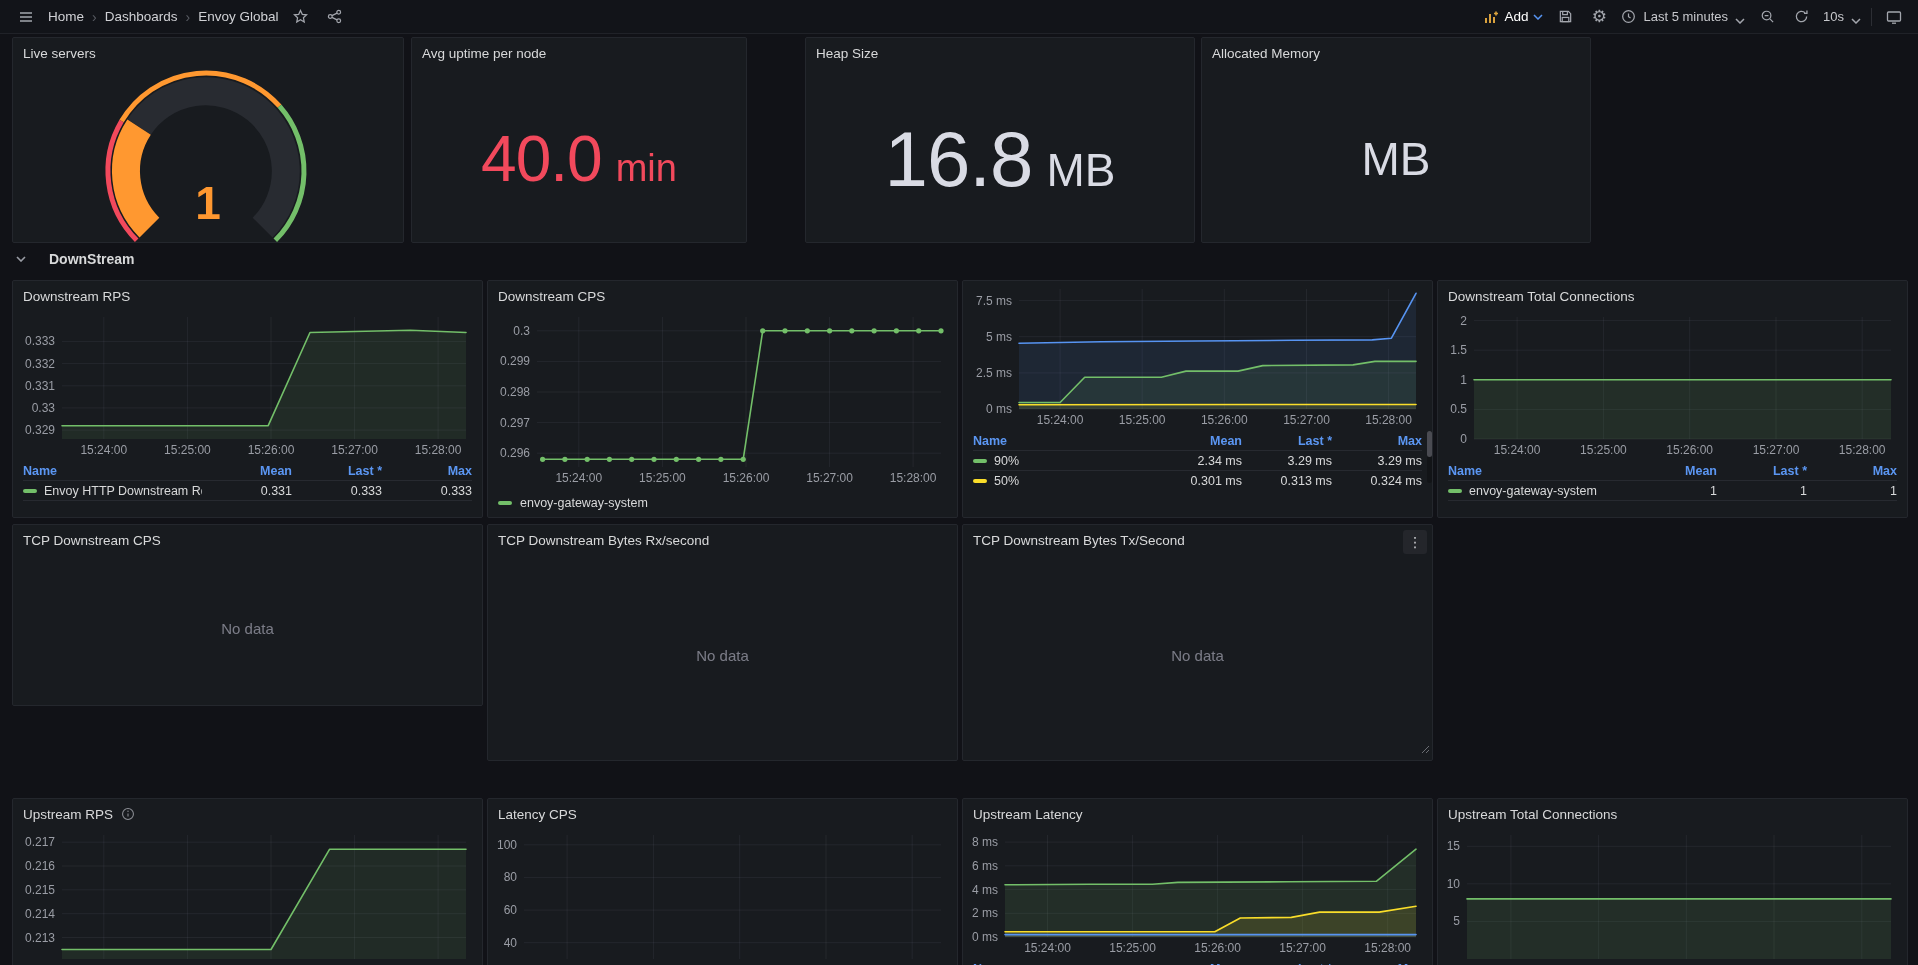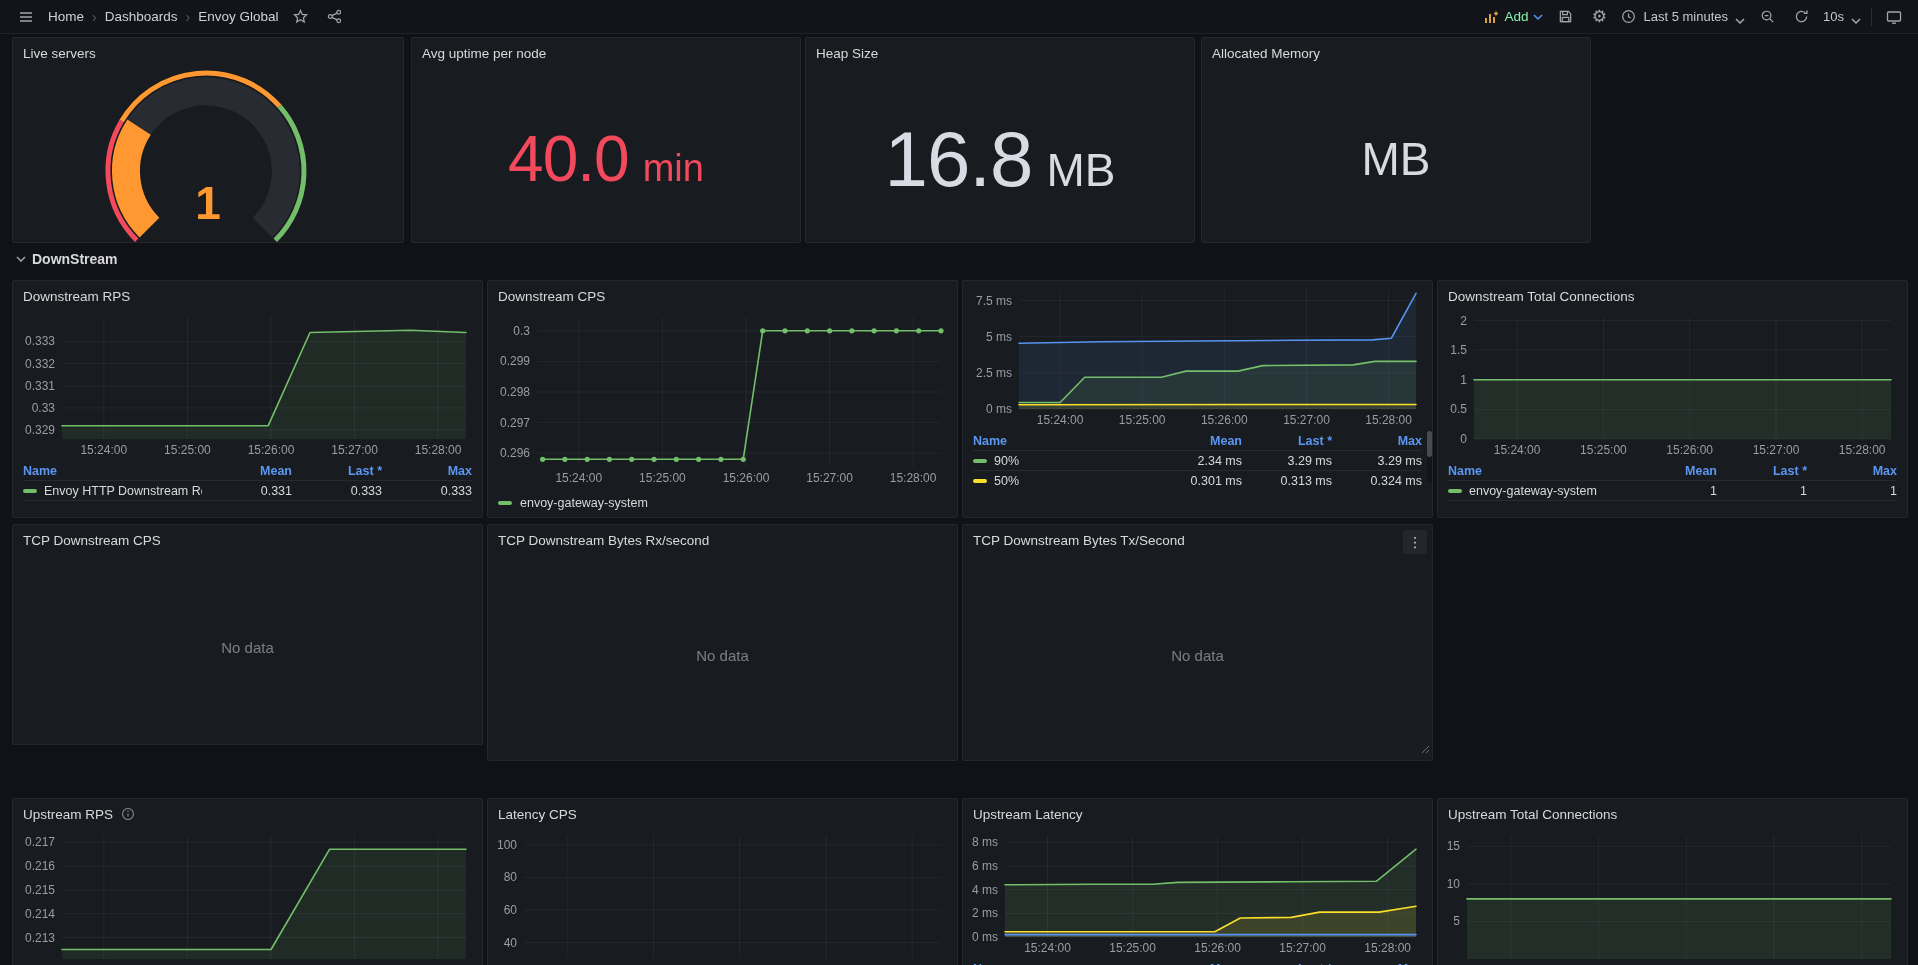--- a/index.html
+++ b/index.html
@@ -11,27 +11,27 @@
   .nav{position:absolute;top:0;left:0;width:100%;height:34px;box-sizing:border-box;
        display:flex;align-items:center;justify-content:space-between;padding:0 14px;
        background:#121419;border-bottom:1px solid #202228;z-index:5;}
   .nav-left,.nav-right{display:flex;align-items:center;gap:10px;}
   .icon-btn{display:flex;align-items:center;justify-content:center;width:24px;height:24px;color:#a3a6ad;}
   .icon-btn svg{display:block;}
   .breadcrumb{display:flex;align-items:center;font-size:13.5px;}
   .breadcrumb a{color:#d0d1d5;text-decoration:none;font-weight:500;}
   .breadcrumb .sep{color:#585b62;padding:0 8px;font-size:14px;}
   .crumb-current{color:#d0d1d5;font-weight:500;}
-  .add-btn{display:flex;align-items:center;gap:5px;color:#86efac;font-size:13.5px;font-weight:500;}
+  .add-btn{display:flex;align-items:center;gap:5px;color:#ffffff;font-size:13.5px;font-weight:500;}
   .time-btn{display:flex;align-items:flex-end;gap:7px;color:#c7c8cc;font-size:13px;font-weight:500;}
   .vdiv{width:1px;height:18px;background:#2c2e34;}
   .gear-glyph{font-size:17px;line-height:1;color:#a3a6ad;}
 
   
-  .section{position:absolute;display:flex;align-items:center;gap:6px;font-size:14px;
+  .section{position:absolute;display:flex;align-items:center;gap:23px;font-size:14px;
            font-weight:700;color:#d8d9da;cursor:pointer;}
   .section svg{color:#9a9da5;}
 
   
   .panel{position:absolute;background:#181b1f;border:1px solid #24272d;border-radius:2px;box-sizing:border-box;}
   .panel-title{height:26px;display:flex;align-items:center;gap:8px;padding:2px 10px 0 10px;
                font-size:13.5px;font-weight:500;color:#d8d9da;white-space:nowrap;}
   .plot{position:relative;margin:0 4px;}
   .nodata{position:absolute;left:0;right:0;top:26px;bottom:0;display:flex;align-items:center;
           justify-content:center;font-size:15px;color:rgba(204,204,220,0.55);}
@@ -173,21 +173,21 @@
             <path d="M123.7 174.3 A98 98 0 0 1 108.6 55.1" stroke="#F2495C" stroke-width="5" fill="none"></path>
             <path d="M108.6 55.1 A98 98 0 0 1 266.5 40.2" stroke="#FF9830" stroke-width="5" fill="none"></path>
             <path d="M266.5 40.2 A98 98 0 0 1 262.3 174.3" stroke="#73BF69" stroke-width="5" fill="none"></path>
             <path d="M126.1 61.1 A80 80 0 1 1 249.6 161.6" stroke="#282b31" stroke-width="28" fill="none"></path>
             <path d="M136.4 161.6 A80 80 0 0 1 126.1 61.1" stroke="#FF9830" stroke-width="28" fill="none"></path>
           </svg></div>
       <div class="gauge-value">1</div>
     </div>
   </div>
 
-  <div class="panel" style="left:411px;top:37px;width:390px;height:206px">
+  <div class="panel" style="left:411px;top:37px;width:336px;height:206px">
     <div class="panel-title">
         <span>Avg uptime per node</span>
       </div>
     <div class="stat-wrap">
         <div class="stat-inner stat-red">
       <span class="v-med">40.0</span>
       <span class="u-med">min</span>
     </div>
       </div>
   </div>
@@ -417,21 +417,21 @@
         </div>
         <div class="lg-row">
           <span class="lg-name"><i class="sw" style="background:#73BF69"></i>envoy-gateway-system</span>
           <span class="lg-v">1</span>
           <span class="lg-v">1</span>
           <span class="lg-v">1</span>
         </div>
       </div>
   </div>
 
-  <div class="panel" style="left:12px;top:524px;width:471px;height:221px">
+  <div class="panel" style="left:12px;top:524px;width:471px;height:182px">
     <div class="panel-title">
         <span>TCP Downstream CPS</span>
       </div>
     <div class="nodata">No data</div>
   </div>
 
   <div class="panel" style="left:487px;top:524px;width:471px;height:237px">
     <div class="panel-title">
         <span>TCP Downstream Bytes Rx/second</span>
       </div>

